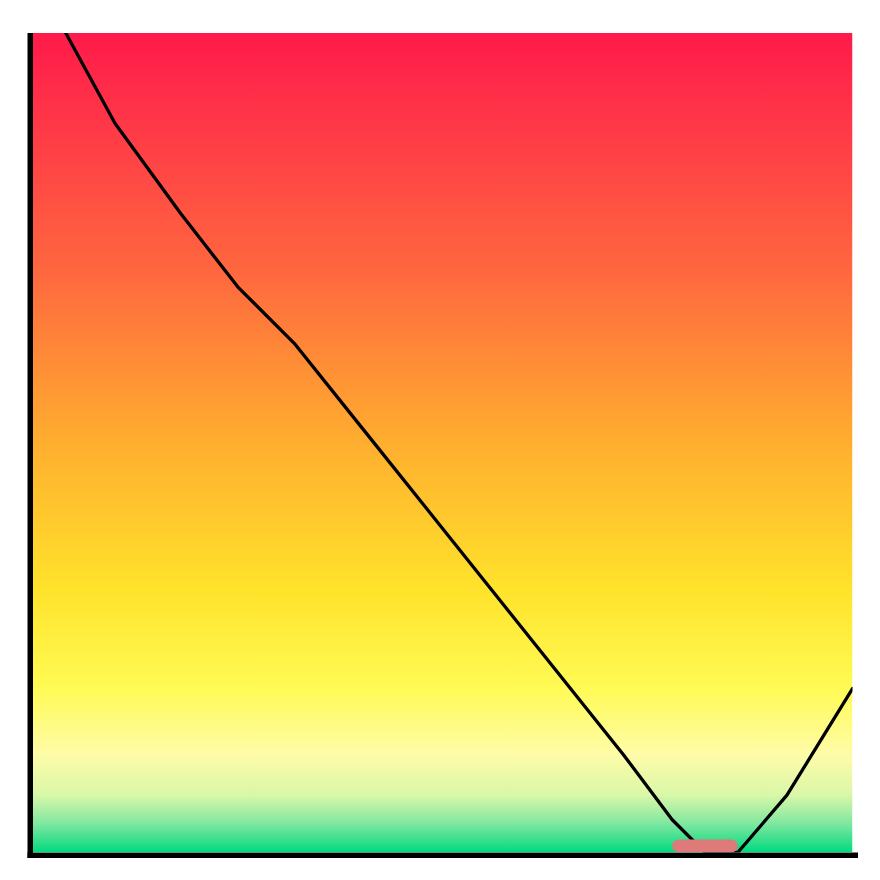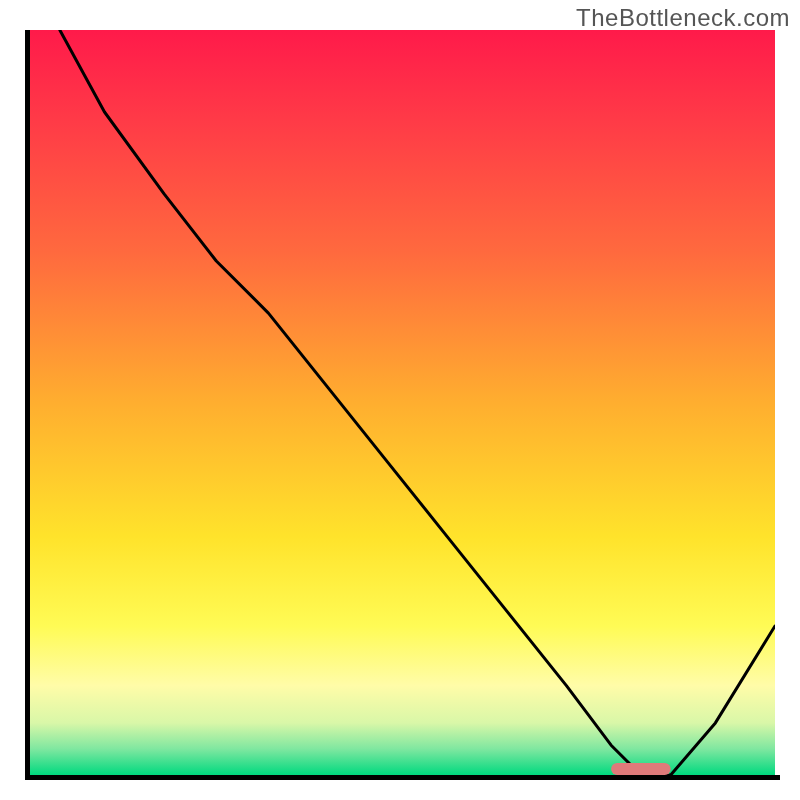--- a/index.html
+++ b/index.html
@@ -62,21 +62,20 @@
     stroke-linecap: round;
   }
   .marker {
     stroke: none;
   }
 </style>
 </head>
 <body>
 <div class="wrap">
 
-  <div class="watermark">TheBottleneck.com</div>
 
   <div class="axis-left"></div>
   <div class="axis-bottom"></div>
 
   <div class="plot-area">
     <svg width="745" height="745" viewBox="0 0 745 745">
       <defs>
         <linearGradient id="bg" x1="0" y1="0" x2="0" y2="1">
 
         <stop offset="0%" stop-color="#ff1a4a"></stop>

